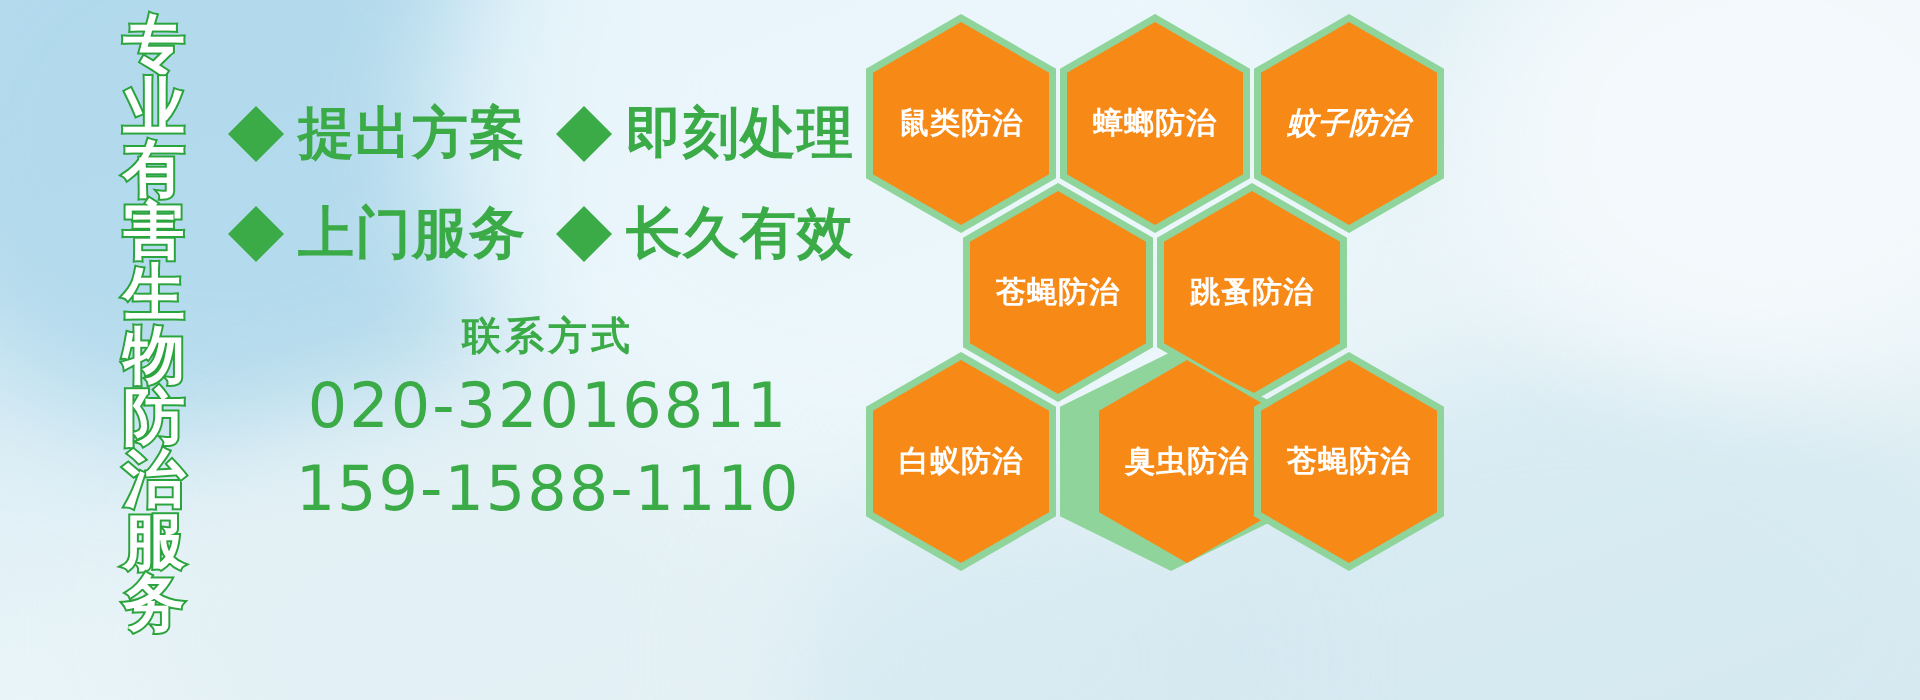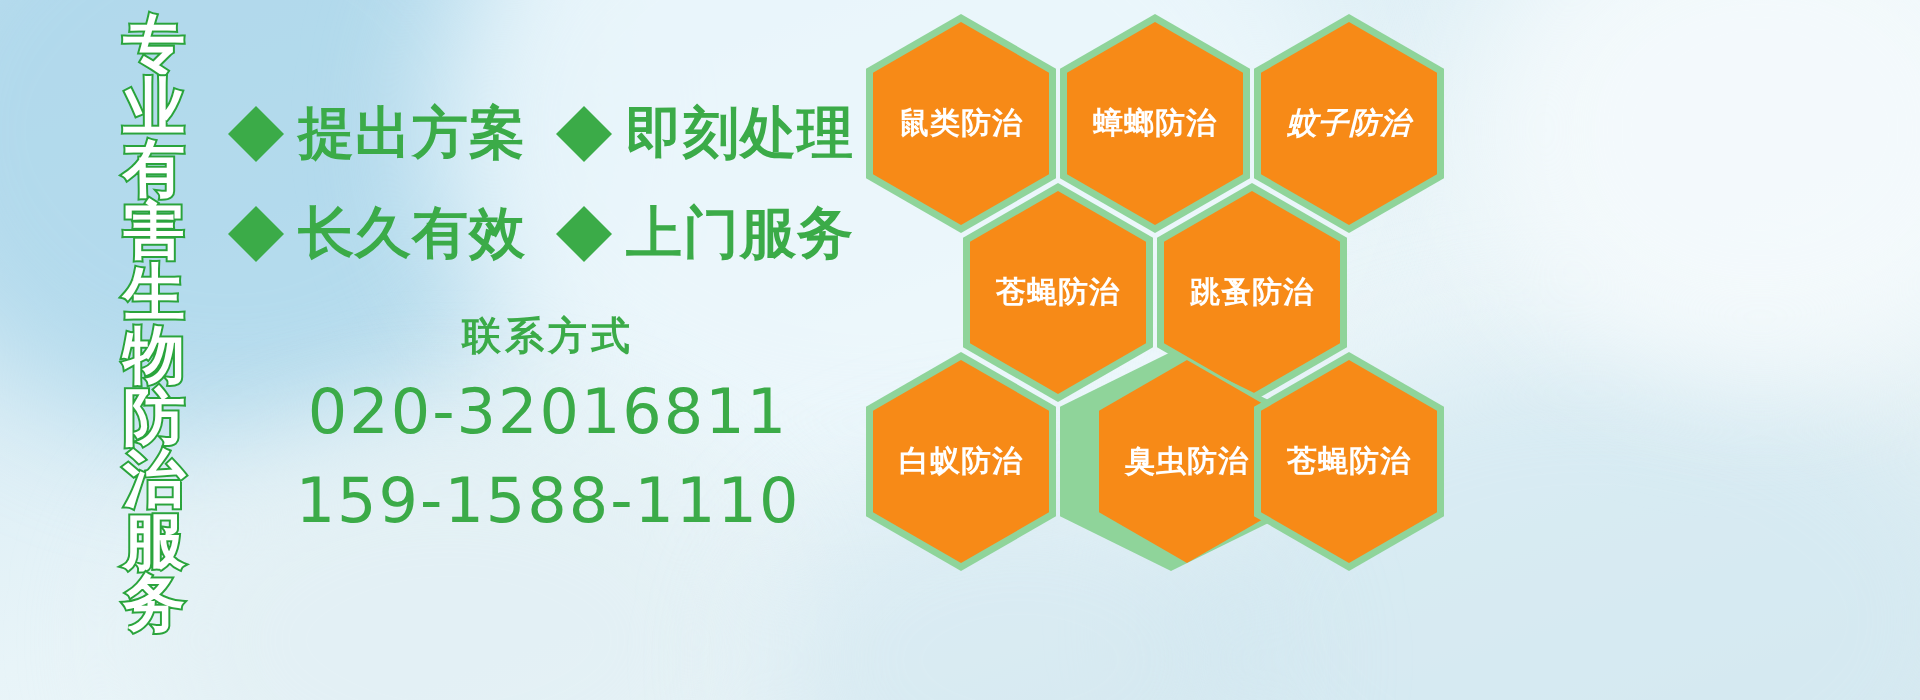--- a/index.html
+++ b/index.html
@@ -118,21 +118,21 @@
     letter-spacing: 4px;
     line-height: 1.25;
     font-family: "DejaVu Sans", "Liberation Sans", sans-serif;
   }
   .contact-phone {
     font-size: 62px;
     font-weight: normal;
     color: #3bab48;
     letter-spacing: 2px;
     line-height: 1.25;
-    margin-top: 12px;
+    margin-top: 6px;
     font-family: "DejaVu Sans", "Liberation Sans", sans-serif;
   }
 
   
   #hex-grid {
     position: absolute;
     left: 866px;
     top: 6px;
     width: 580px;
     height: 560px;
@@ -210,25 +210,25 @@
         <span class="feature-label">提出方案</span>
       </div>
       <div class="feature-item">
         <span class="diamond"></span>
         <span class="feature-label">即刻处理</span>
       </div>
     </div>
     <div class="feature-row">
       <div class="feature-item">
         <span class="diamond"></span>
+        <span class="feature-label">上门服务</span>
+      </div>
+      <div class="feature-item">
+        <span class="diamond"></span>
         <span class="feature-label">长久有效</span>
-      </div>
-      <div class="feature-item">
-        <span class="diamond"></span>
-        <span class="feature-label">上门服务</span>
       </div>
     </div>
   </div>
 
   <div id="contact">
     <div id="contact-title">联系方式</div>
     <div class="contact-phone">020-32016811</div>
     <div class="contact-phone">159-1588-1110</div>
   </div>
 

